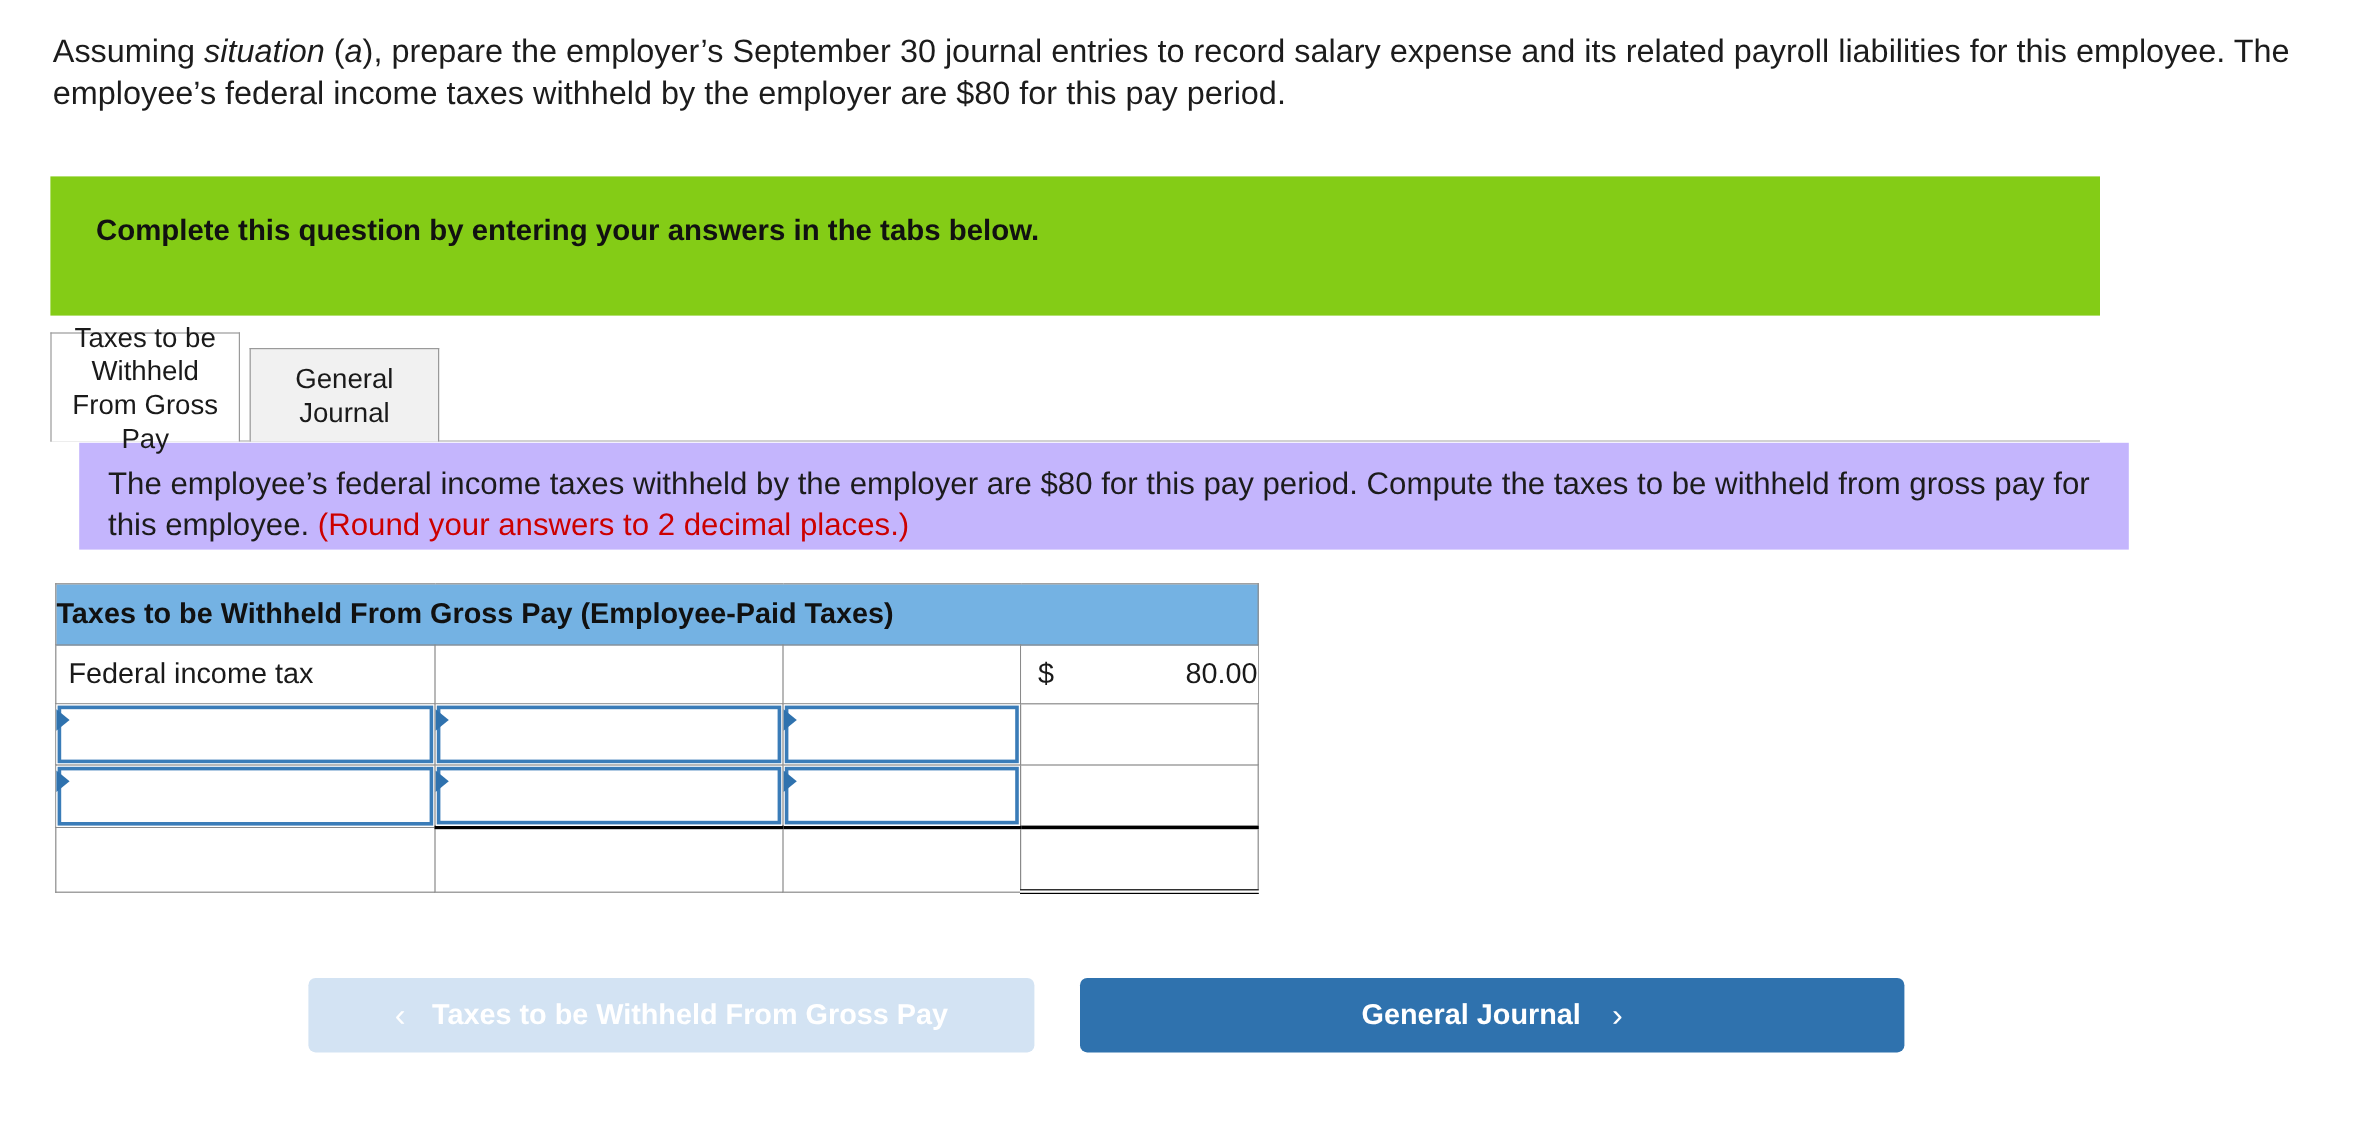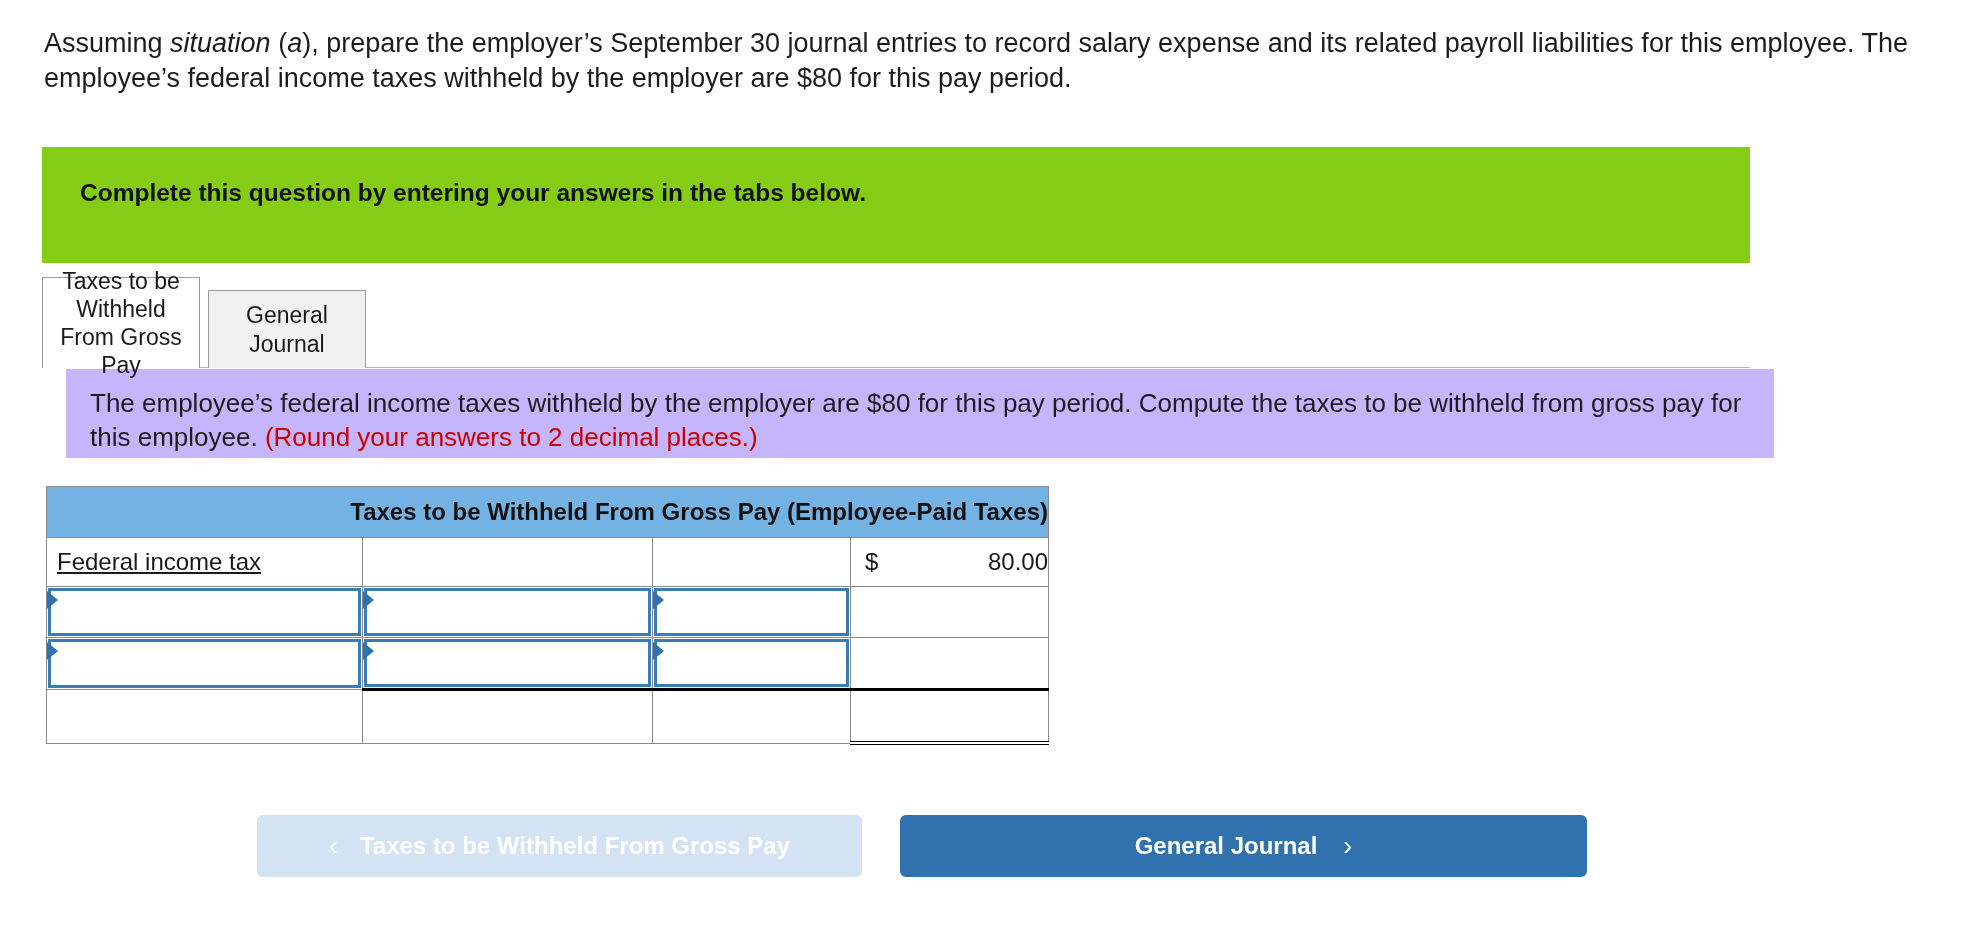--- a/index.html
+++ b/index.html
@@ -142,42 +142,41 @@
   .c1 { width: 316px; }
   .c2 { width: 290px; }
   .c3 { width: 198px; }
   .c4 { width: 198px; }
 
   .tbl-title {
     background: #74b2e3;
     height: 50px;
     font-size: 24px;
     font-weight: bold;
-    text-align: right;
+    text-align: left;
     color: #111111;
   }
   .hdr {
     background: #74b2e3;
     height: 66px;
     font-size: 23px;
     font-weight: bold;
     text-align: center;
     color: #111111;
     line-height: 1.2;
   }
   .hdr.blank { font-size: 0; }
 
   .row-label {
     height: 48px;
     font-size: 24px;
     text-align: left;
     padding-left: 10px !important;
     color: #1a1a1a;
     white-space: nowrap;
-    text-decoration: underline;
   }
   .cell-plain { height: 48px; background: #ffffff; }
 
   .amt {
     height: 48px;
     background: #ffffff;
     position: relative;
     font-size: 24px;
     color: #1a1a1a;
   }

